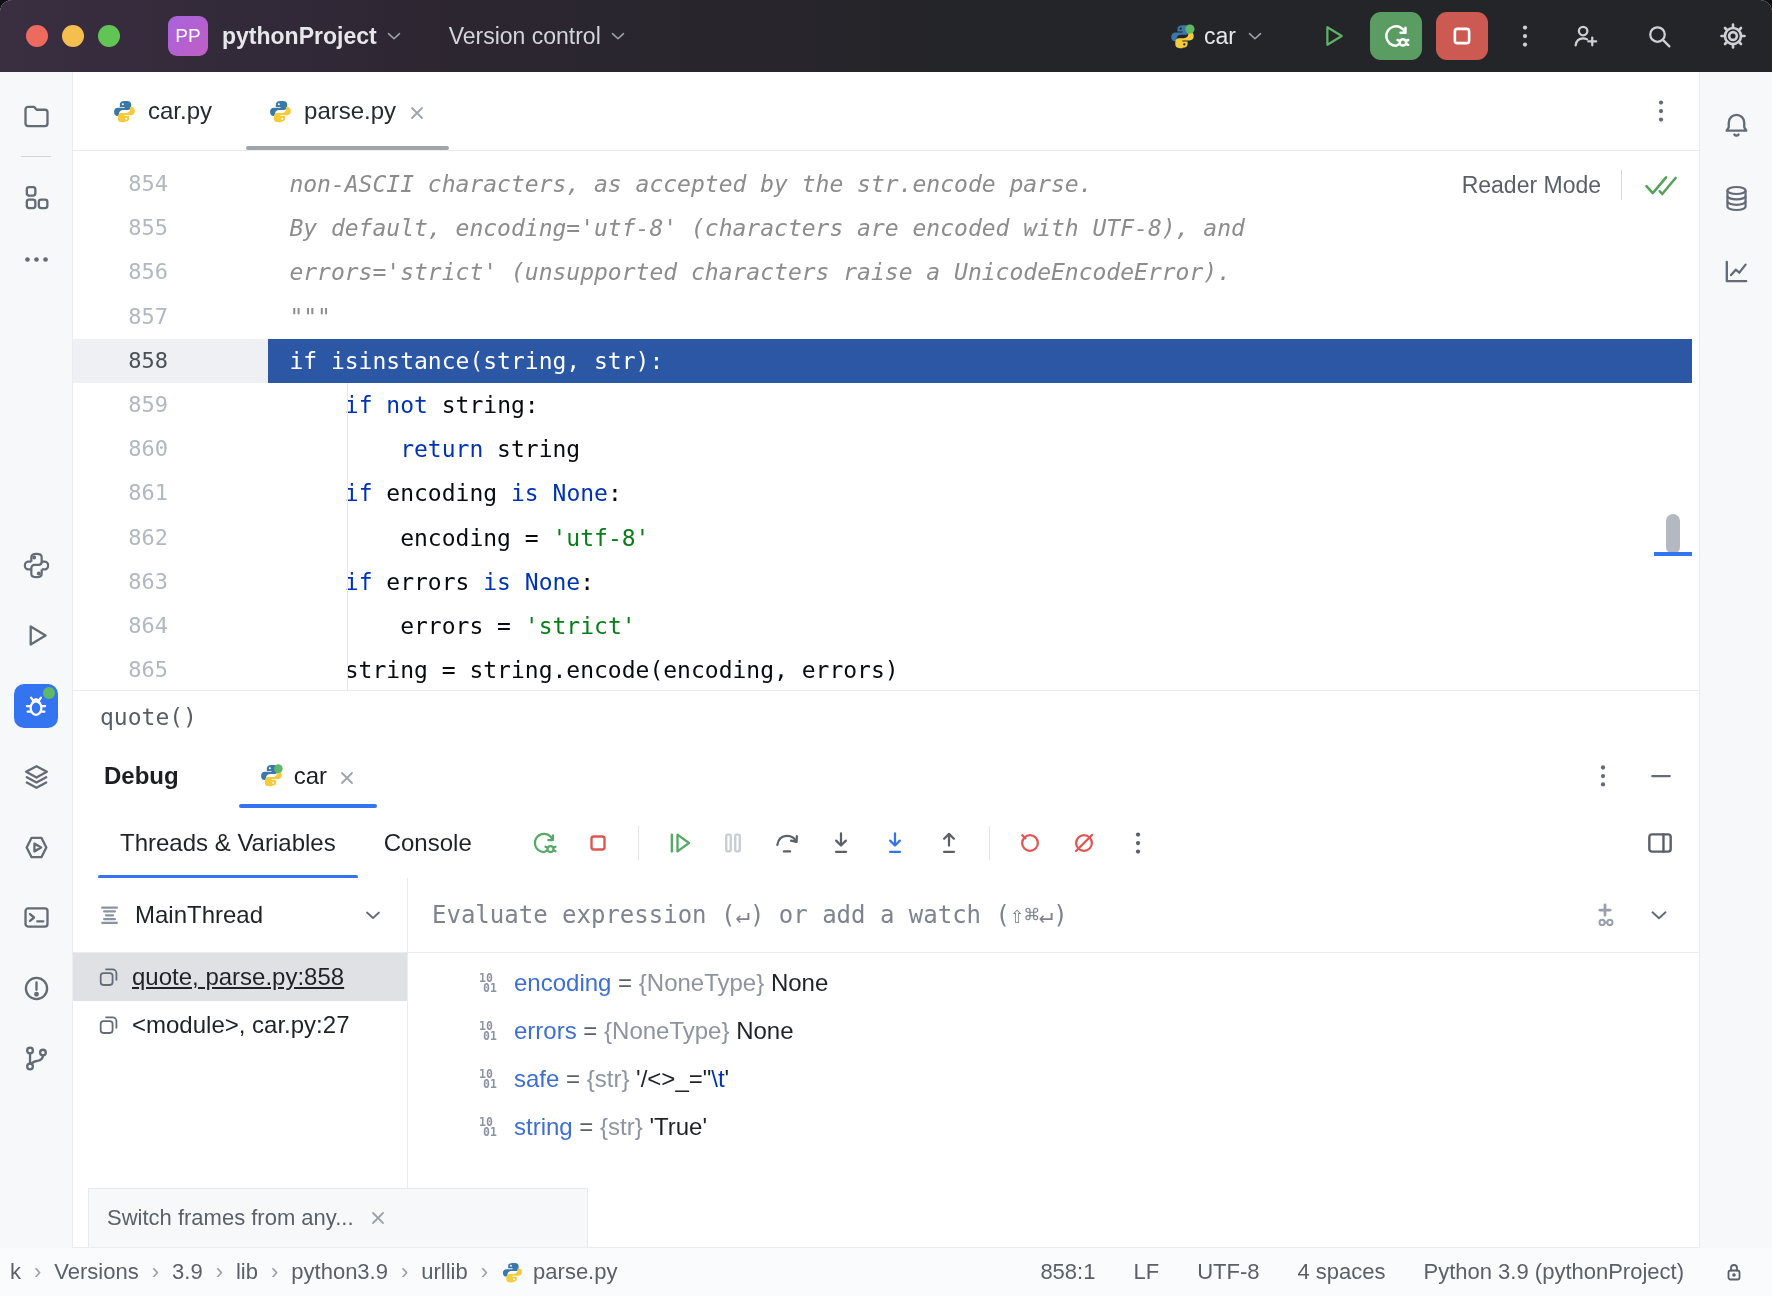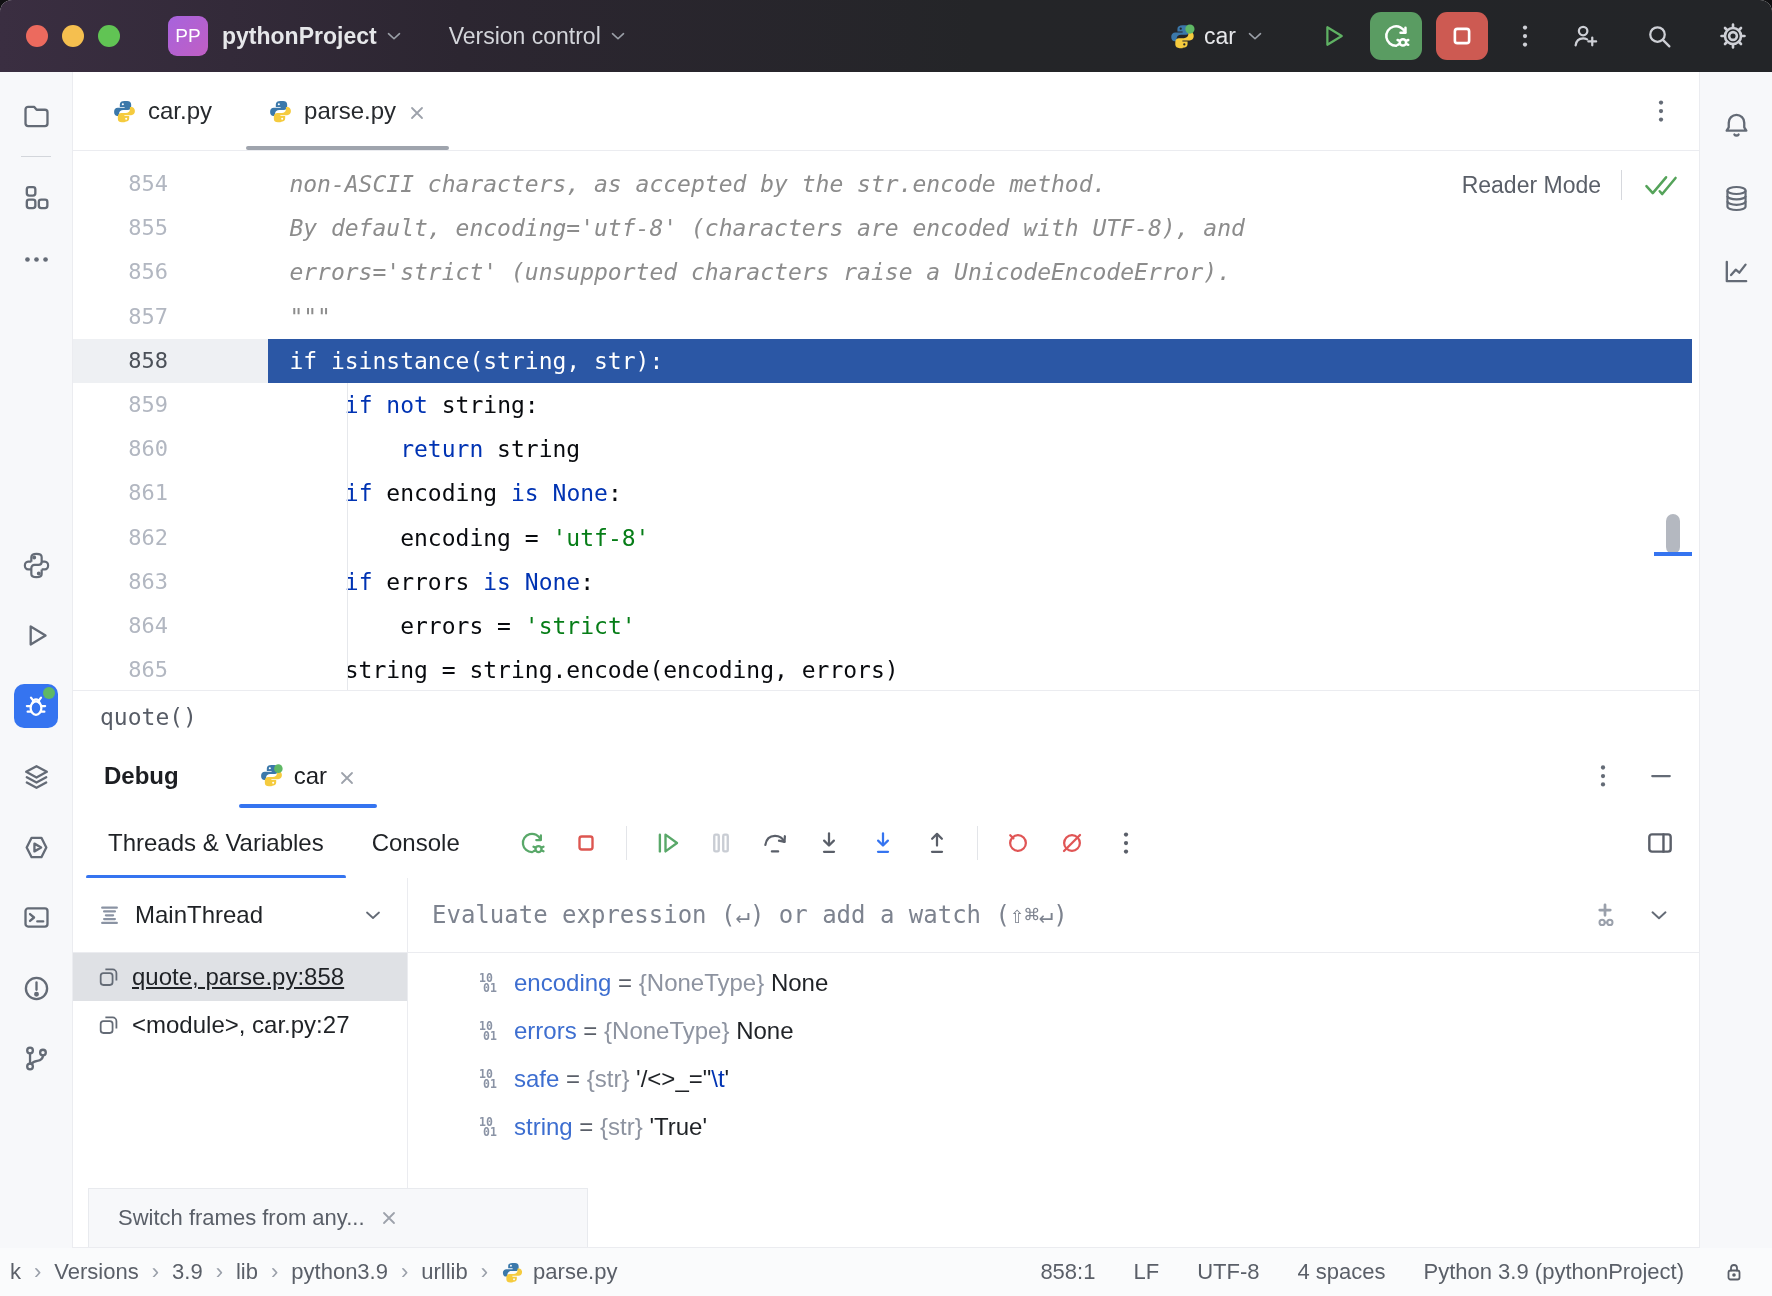--- a/index.html
+++ b/index.html
@@ -86,21 +86,21 @@
 
   
   .dbg-head{position:absolute;left:72px;right:72px;top:743px;height:65px;background:#fff;display:flex;align-items:center;}
   .dbg-title{font-size:24px;font-weight:bold;color:#1c1e22;margin-left:32px;}
   .dbg-tab{height:65px;display:flex;align-items:center;gap:10px;padding:0 22px;margin-left:58px;position:relative;font-size:24px;color:#1c1e22;}
   .dbg-tab .small-icon{width:25px;height:25px;}
   .dbg-tab::after{content:"";position:absolute;left:2px;right:2px;bottom:0;height:4px;border-radius:3px;background:#3574f0;}
   .dbg-head-right{position:absolute;right:24px;display:flex;align-items:center;gap:28px;color:#646b76;}
   .dbg-head-right .hbtn{width:30px;height:30px;}
 
-  .dbg-toolbar{position:absolute;left:72px;right:72px;top:808px;height:70px;background:#fff;
+  .dbg-toolbar{position:absolute;left:84px;right:72px;top:808px;height:70px;background:#fff;
     border-bottom:1px solid #ebecf0;display:flex;align-items:center;}
   .vtab{height:70px;display:flex;align-items:center;padding:0 24px;position:relative;font-size:24px;color:#1f2226;}
   .vtab:first-child{margin-left:12px;}
   .vtab.active::after{content:"";position:absolute;left:2px;right:2px;bottom:-1px;height:4px;border-radius:3px;background:#3574f0;}
   #dbg-icons{display:flex;align-items:center;margin-left:26px;gap:10px;}
   .tbtn{width:44px;height:44px;display:flex;align-items:center;justify-content:center;color:#5a5f69;}
   .tbtn svg{width:30px;height:30px;}
   .vsep{width:1px;height:34px;background:#e3e5e9;margin:0 8px;}
   .layout-btn{position:absolute;right:24px;width:32px;height:32px;color:#5a5f69;}
 
@@ -126,21 +126,21 @@
   .varicon span:first-child{margin-left:1px;}
   .varicon span:last-child{margin-left:5px;}
   .vname{color:#3d6ed0;margin-left:8px;}
   .veq{color:#5a5f69;}
   .vtype{color:#8d93a0;}
   .tk-v{color:#1f2226;}
   .tk-esc{color:#0033b3;}
 
   .hint-banner{position:absolute;left:16px;top:310px;width:498px;height:58px;background:#f7f8fa;
     border:1px solid #e8eaee;display:flex;align-items:center;}
-  .hint-banner .txt{margin-left:29px;font-size:22px;color:#5a5f68;}
+  .hint-banner .txt{margin-left:18px;font-size:22px;color:#5a5f68;}
   .hint-banner .x{width:20px;height:20px;color:#9da2ab;margin-left:14px;}
 
   
   .statusbar{position:absolute;left:0;right:0;bottom:0;height:48px;background:#fafbfc;border-top:1px solid #ebecf0;
     display:flex;align-items:center;font-size:22px;color:#5a5f68;}
   #crumb-track{display:flex;align-items:center;margin-left:10px;gap:13px;}
   .sb-chev{color:#9aa0aa;font-size:22px;}
   .sb-right{position:absolute;right:0;display:flex;align-items:center;gap:38px;margin-right:26px;}
   .sb-right .lock{width:24px;height:24px;color:#5a5f69;}
   .sb-py{width:23px;height:23px;}
@@ -405,21 +405,21 @@
           <circle cx="12" cy="5.2" r="1.7"></circle>
           <circle cx="12" cy="12" r="1.7"></circle>
           <circle cx="12" cy="18.8" r="1.7"></circle>
         </svg></span>
   </div>
 
   <div class="editor">
     <div id="code-rows">
         <div class="crow">
           <span class="lnum">854</span>
-          <span class="lcode"><span class="tk-doc">    non-ASCII characters, as accepted by the str.encode method.</span></span>
+          <span class="lcode"><span class="tk-doc">    non-ASCII characters, as accepted by the str.encode parse.</span></span>
         </div>
         <div class="crow">
           <span class="lnum">855</span>
           <span class="lcode"><span class="tk-doc">    By default, encoding='utf-8' (characters are encoded with UTF-8), and</span></span>
         </div>
         <div class="crow">
           <span class="lnum">856</span>
           <span class="lcode"><span class="tk-doc">    errors='strict' (unsupported characters raise a UnicodeEncodeError).</span></span>
         </div>
         <div class="crow">

